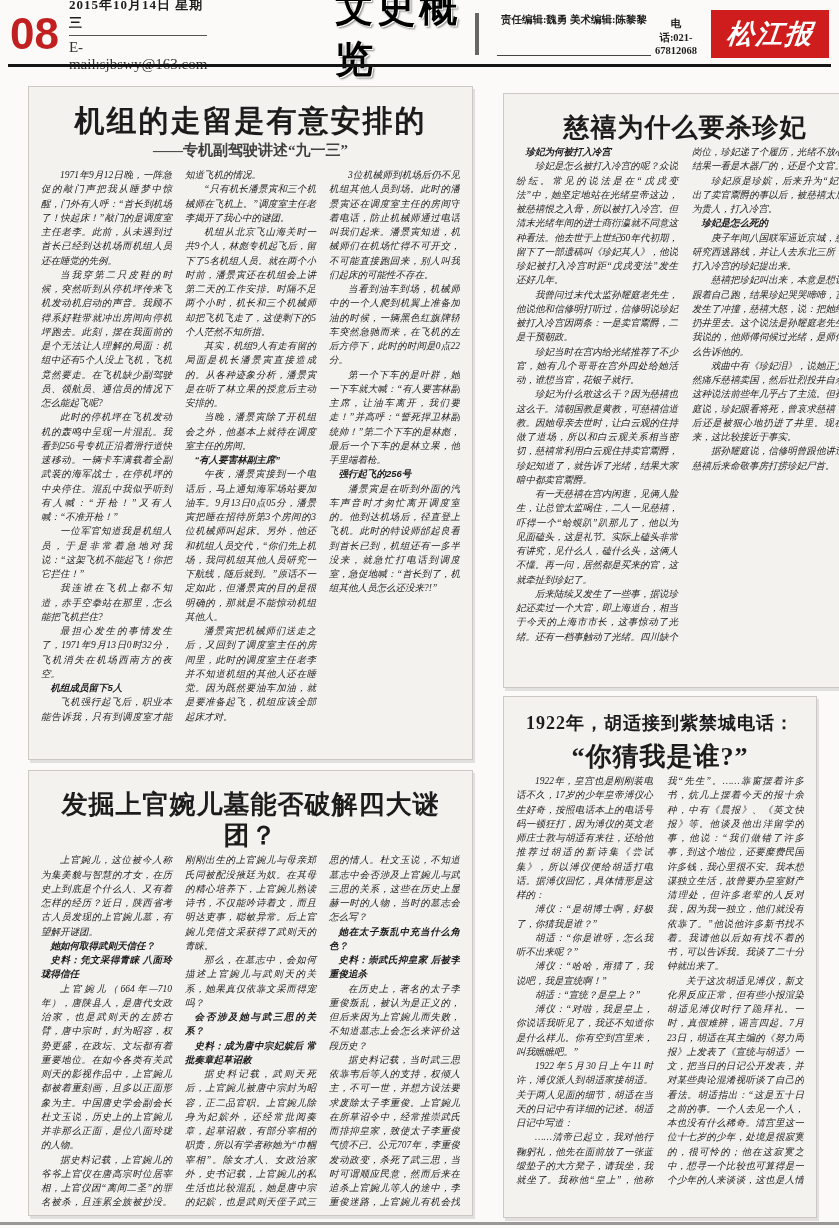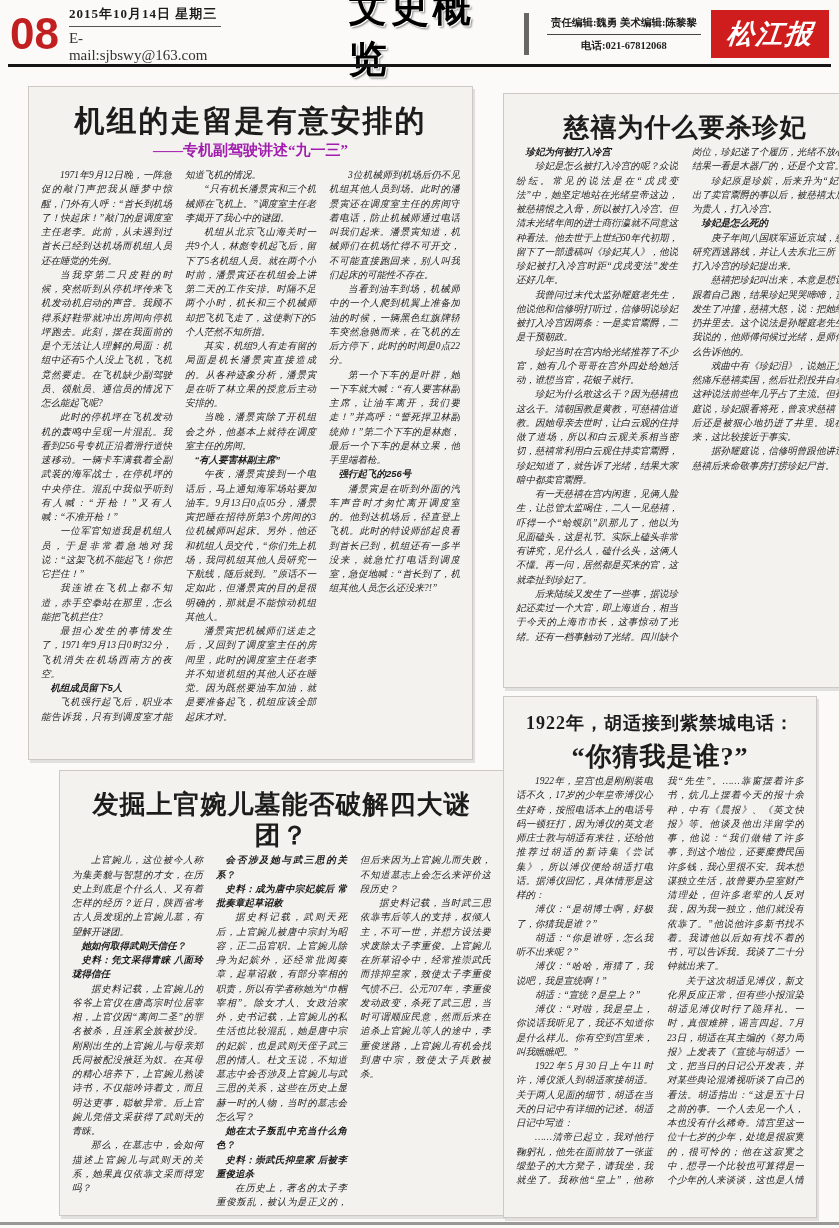--- a/index.html
+++ b/index.html
@@ -10,39 +10,39 @@
   .pagenum{font-size:44px;font-weight:bold;color:#c22020;line-height:1;margin-right:10px;
            font-family:"Liberation Sans","DejaVu Sans",sans-serif;}
   .dateblk{display:flex;flex-direction:column;justify-content:space-between;margin-right:8px;}
   .dateline{font-size:13px;font-weight:bold;letter-spacing:1px;padding-bottom:3px;border-bottom:1px solid #555;}
   .emailline{font-size:15px;color:#333;padding-top:3px;}
   .sectionwrap{display:flex;align-items:center;margin:0 0 0 120px;}
   .sectiontitle{font-size:38px;font-weight:bold;color:#000000;letter-spacing:4px;
                 text-shadow:1px 1px 0 #fff,2px 2px 2px #888;
                 font-family:"Liberation Serif","DejaVu Serif",serif;}
   .sectionbar{width:5px;height:42px;background:#666;margin-left:8px;}
-  .edblk{display:flex;flex-direction:column;margin-left:18px;flex:1;}
+  .edblk{display:flex;flex-direction:row;margin-left:18px;flex:1;}
   .edline{font-size:10.5px;font-weight:bold;padding:0 4px 4px 4px;border-bottom:1px solid #444;white-space:nowrap;}
   .phline{font-size:10.5px;font-weight:bold;padding:4px 4px 0 4px;text-align:center;}
   .logobox{width:118px;height:48px;background:#cf1d1d;display:flex;align-items:center;justify-content:center;
            margin-left:10px;flex:none;}
   .logotext{color:#fff;font-size:27px;font-weight:bold;font-style:italic;letter-spacing:2px;
             transform:skewX(-6deg);font-family:"Liberation Serif","DejaVu Serif",serif;}
   .hdr-rule{position:absolute;left:8px;top:64px;width:823px;height:3px;background:#151515;}
   .footer-rule{position:absolute;left:0;bottom:3px;width:839px;height:3px;background:#9a9896;}
   
   .box{position:absolute;background:#f3f2ef;border:1px solid #ccc9c4;
        box-shadow:2px 3px 0 rgba(0,0,0,0.10);padding:12px 12px;box-sizing:border-box;}
   .a1{left:28px;top:86px;width:445px;height:674px;}
   .a2{left:503px;top:93px;width:364px;height:595px;}
-  .a3{left:28px;top:770px;width:445px;height:446px;margin-left:31px;}
+  .a3{left:28px;top:770px;width:445px;height:446px;}
   .a4{left:503px;top:696px;width:314px;height:522px;}
   .t-big{margin:4px 0 2px 0;text-align:center;font-size:30px;font-weight:bold;letter-spacing:2px;line-height:1.2;}
   .t-med{margin:6px 0 2px 0;text-align:center;font-size:26px;font-weight:bold;letter-spacing:1px;line-height:1.2;}
-  .t-sub{margin:2px 0 8px 0;text-align:center;font-size:15px;font-weight:bold;color:#a21caf;}
+  .t-sub{margin:2px 0 8px 0;text-align:center;font-size:15px;font-weight:bold;color:#404040;}
   .t-kicker{margin:2px 0 0 0;text-align:center;font-size:18px;font-weight:bold;letter-spacing:1px;}
   .body{font-size:9.5px;line-height:1.5;text-align:justify;overflow:hidden;column-fill:auto;font-style:italic;}
   .cols2{column-count:2;column-gap:14px;}
   .cols3{column-count:3;column-gap:13px;}
   .b1{height:566px;}
   .b2{height:512px;}
   .b3{height:362px;}
   .b4{height:420px;}
   .para{margin:0;text-indent:2em;}
   .sub-head{margin:0;font-weight:bold;text-indent:1em;font-family:"Liberation Sans","DejaVu Sans",sans-serif;font-size:9.5px;}
@@ -117,20 +117,21 @@
         <p class="para">据孙耀庭说，信修明曾跟他讲过，慈禧后来命敬事房打捞珍妃尸首。</p>
       </div>
   </article>
 
   <article class="box a3">
     <h1 class="t-med">发掘上官婉儿墓能否破解四大谜团？</h1>
     <div class="body cols3 b3">
         <p class="para">上官婉儿，这位被今人称为集美貌与智慧的才女，在历史上到底是个什么人、又有着怎样的经历？近日，陕西省考古人员发现的上官婉儿墓，有望解开谜团。</p>
         <p class="sub-head">她如何取得武则天信任？</p>
         <p class="sub-head">史料：凭文采得青睐  八面玲珑得信任</p>
+        <p class="para">上官婉儿（664年—710年），唐陕县人，是唐代女政治家，也是武则天的左膀右臂，唐中宗时，封为昭容，权势更盛，在政坛、文坛都有着重要地位。在如今各类有关武则天的影视作品中，上官婉儿都被着重刻画，且多以正面形象为主。中国唐史学会副会长杜文玉说，历史上的上官婉儿并非那么正面，是位八面玲珑的人物。</p>
         <p class="para">据史料记载，上官婉儿的爷爷上官仪在唐高宗时位居宰相，上官仪因“离间二圣”的罪名被杀，且连累全族被抄没。刚刚出生的上官婉儿与母亲郑氏同被配没掖廷为奴。在其母的精心培养下，上官婉儿熟读诗书，不仅能吟诗着文，而且明达吏事，聪敏异常。后上官婉儿凭借文采获得了武则天的青睐。</p>
         <p class="para">那么，在墓志中，会如何描述上官婉儿与武则天的关系，她果真仅依靠文采而得宠吗？</p>
         <p class="sub-head">会否涉及她与武三思的关系？</p>
         <p class="sub-head">史料：成为唐中宗妃嫔后  常批奏章起草诏敕</p>
         <p class="para">据史料记载，武则天死后，上官婉儿被唐中宗封为昭容，正二品官职。上官婉儿除身为妃嫔外，还经常批阅奏章，起草诏敕，有部分宰相的职责，所以有学者称她为“巾帼宰相”。除女才人、女政治家外，史书记载，上官婉儿的私生活也比较混乱，她是唐中宗的妃嫔，也是武则天侄子武三思的情人。杜文玉说，不知道墓志中会否涉及上官婉儿与武三思的关系，这些在历史上显赫一时的人物，当时的墓志会怎么写？</p>
         <p class="sub-head">她在太子叛乱中充当什么角色？</p>
         <p class="sub-head">史料：崇武氏抑皇家  后被李重俊追杀</p>
         <p class="para">在历史上，著名的太子李重俊叛乱，被认为是正义的，但后来因为上官婉儿而失败，不知道墓志上会怎么来评价这段历史？</p>
         <p class="para">据史料记载，当时武三思依靠韦后等人的支持，权倾人主，不可一世，并想方设法要求废除太子李重俊。上官婉儿在所草诏令中，经常推崇武氏而排抑皇家，致使太子李重俊气愤不已。公元707年，李重俊发动政变，杀死了武三思，当时可谓顺应民意，然而后来在追杀上官婉儿等人的途中，李重俊迷路，上官婉儿有机会找到唐中宗，致使太子兵败被杀。</p>
       </div>

